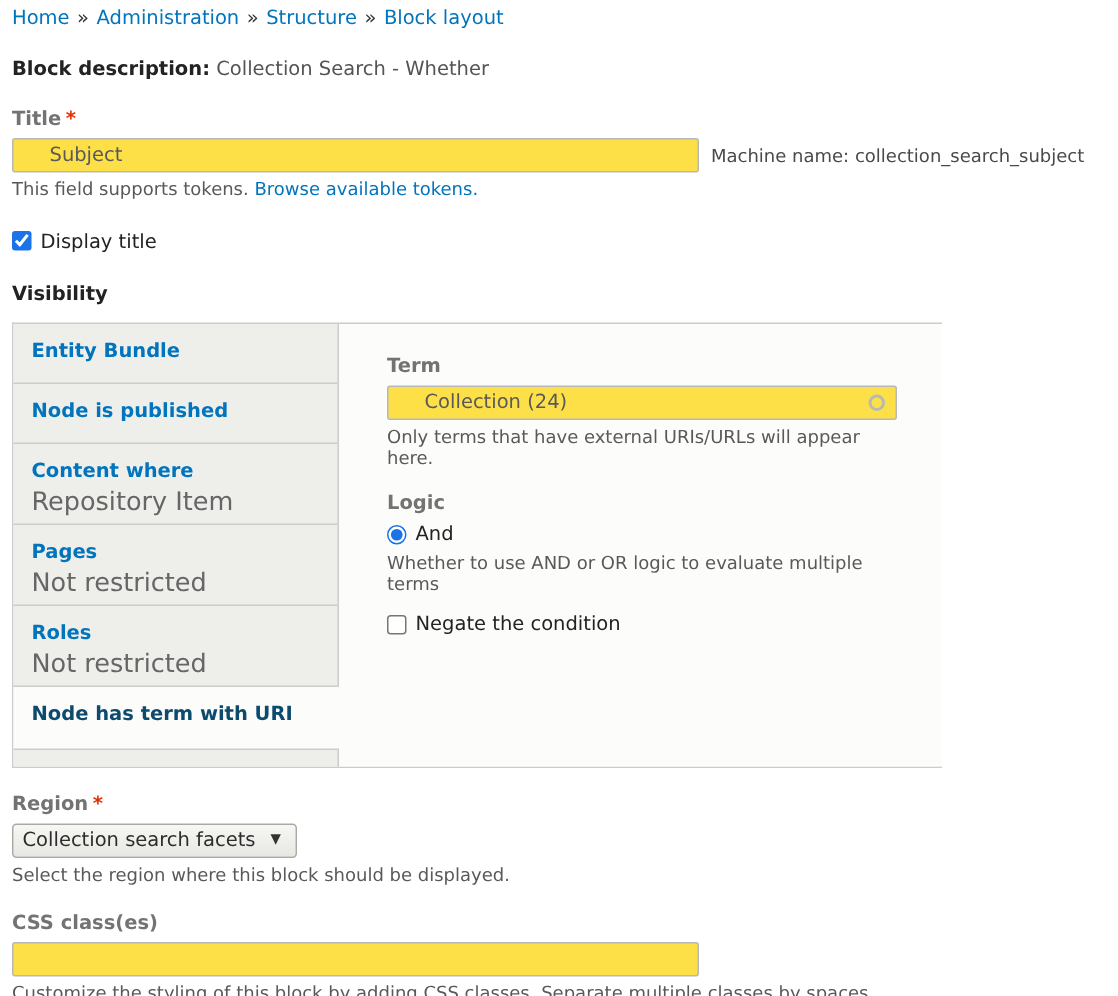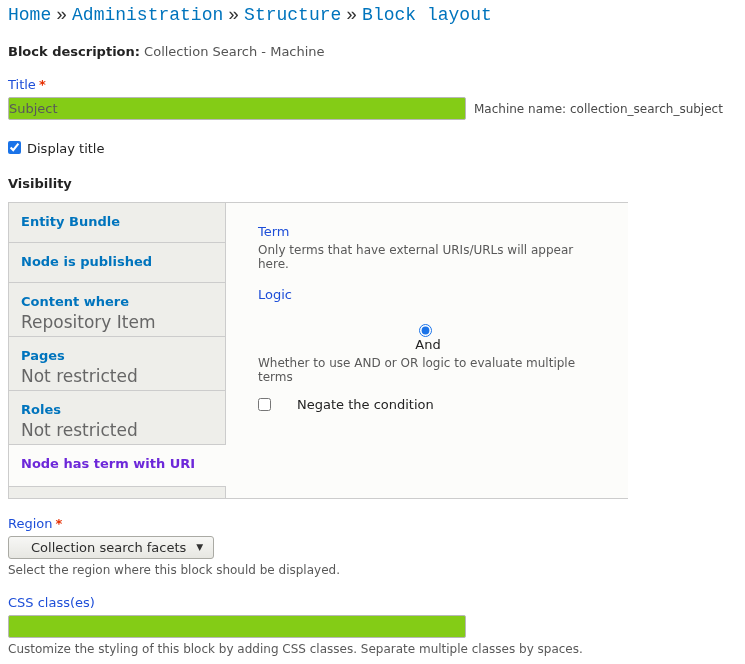--- a/index.html
+++ b/index.html
@@ -9,45 +9,45 @@
     font-size: 13px;
     color: #232323;
     width: 745px;
     height: 664px;
     overflow: hidden;
     padding: 4px 0 0 8px;
   }
   a { text-decoration: none; }
 
   
-  .breadcrumb { font-size: 18px; padding-top: 1px; font-family: Liberation Mono, monospace; }
+  .breadcrumb { font-size: 13px; padding-top: 1px; }
   .breadcrumb a { color: #0074bd; }
   .breadcrumb .sep { color: #333; margin: 0 5px; }
 
   
   .block-desc { margin-top: 19px; }
   .block-desc .lbl { font-weight: bold; color: #232323; }
   .block-desc .val { color: #545454; }
 
   
-  .form-label { font-weight: normal; color: #1d4ed8; display: inline-block; }
+  .form-label { font-weight: bold; color: #737373; display: inline-block; }
   .req { color: #e62e00; font-weight: bold; margin-left: 3px; }
   .descr { font-size: 12px; color: #595959; margin-top: 4px; }
   .descr a { color: #0074bd; }
 
   .title-row { margin-top: 18px; }
   .input-row { display: flex; align-items: center; margin-top: 5px; }
   input[type="text"] {
     font-family: "DejaVu Sans", "Liberation Sans", sans-serif;
     font-size: 13px;
     color: #595959;
     border: 1px solid #b8b8b8;
     border-radius: 2px;
-    background: #84cc16;
-    padding: 3px 0;
+    background: #fde047;
+    padding: 3px 24px;
     height: 23px;
     outline: none;
   }
   .title-input, .css-input { width: 458px; }
   .machine-name { font-size: 12px; color: #494949; margin-left: 8px; white-space: nowrap; }
 
   .checkbox-row { margin-top: 21px; display: flex; align-items: flex-start; }
   input[type="checkbox"], input[type="radio"] { accent-color: #1a73e8; width: 13px; height: 13px; margin-right: 6px; }
 
   .vis-heading { margin-top: 20px; font-weight: bold; font-size: 13px; }
@@ -76,79 +76,80 @@
   .vtab-title { font-weight: bold; color: #0074bd; font-size: 13px; }
   .vtab-summary { font-size: 17px; color: #666; margin-top: 3px; }
   .vtabs-menu li.tab-simple { height: 40px; }
   .vtabs-menu li.tab-summary { height: 54px; }
   .vtabs-menu li.selected {
     background: #fcfcfa;
     height: 42px;
     margin-right: -1px;
     width: 217px;
   }
-  .vtabs-menu li.selected .vtab-title { color: #6d28d9; }
+  .vtabs-menu li.selected .vtab-title { color: #0c4a6e; }
   .vtabs-menu li.tab-partial { height: 7px; padding: 0; border-bottom: none; }
 
   .vtabs-panel {
     flex: 1;
     background: #fcfcfa;
     min-height: 295px;
     padding: 21px 30px 20px 32px;
   }
   .term-input-wrap { position: relative; margin-top: 5px; }
   .term-input { width: 100%; padding-right: 26px; }
   .throbber {
     position: absolute;
     right: 8px; top: 6px;
     width: 11px; height: 11px;
     border: 2px solid #b9b9b4;
     border-radius: 50%;
   }
   .logic-group { margin-top: 16px; }
-  .radio-row { display: flex; align-items: center; margin-top: 22px; flex-direction: column; }
-  .negate-row { display: flex; align-items: center; margin-top: 13px; gap: 20px; }
+  .radio-row { display: flex; align-items: center; margin-top: 6px; }
+  .negate-row { display: flex; align-items: center; margin-top: 13px; }
 
   
   .region-row { margin-top: 17px; }
   .select-box {
     display: inline-flex;
     align-items: center;
     margin-top: 5px;
     border: 1px solid #aaaaa4;
     border-radius: 3px;
     background: linear-gradient(to bottom, #f7f7f5, #e7e7e2);
-    padding: 3px 10px 4px 22px;
+    padding: 3px 10px 4px 6px;
     height: 23px;
     cursor: pointer;
     color: #2d2d2d;
   }
   .select-box .chev { font-size: 9px; color: #333; margin-left: 10px; }
 
   .css-row { margin-top: 18px; }
   .css-input { display: block; margin-top: 5px; }
 </style>
 </head>
 <body>
 
 <nav class="breadcrumb">
   <a href="#">Home</a><span class="sep">»</span><a href="#">Administration</a><span class="sep">»</span><a href="#">Structure</a><span class="sep">»</span><a href="#">Block layout</a>
 </nav>
 
 <div class="block-desc">
   <span class="lbl">Block description:</span>
-  <span class="val">Collection Search - Machine</span>
+  <span class="val">Collection Search - Whether</span>
 </div>
 
 <div class="title-row">
   <label class="form-label">Title</label><span class="req">*</span>
   <div class="input-row">
     <input type="text" class="title-input" value="Subject" style="">
     <span class="machine-name"><span>Machine name:</span> <span>collection_search_subject</span></span>
   </div>
+  <div class="descr"><span>This field supports tokens.</span> <a href="#">Browse available tokens.</a></div>
 </div>
 
 <div class="checkbox-row">
   <input type="checkbox" checked="" style="">
   <span>Display title</span>
 </div>
 
 <div class="vis-heading">Visibility</div>
 
 <div class="vtabs">
@@ -172,20 +173,24 @@
       <div class="vtab-summary">Not restricted</div>
     </li>
     <li class="selected">
       <div class="vtab-title">Node has term with URI</div>
     </li>
     <li class="tab-partial"></li>
   </ul>
 
   <div class="vtabs-panel">
     <label class="form-label">Term</label>
+    <div class="term-input-wrap">
+      <input type="text" class="term-input" value="Collection (24)" style="">
+      <span class="throbber"></span>
+    </div>
     <div class="descr">Only terms that have external URIs/URLs will appear here.</div>
 
     <div class="logic-group">
       <label class="form-label">Logic</label>
       <div class="radio-row">
         <input type="radio" name="logic" checked="" style="">
         <span>And</span>
       </div>
       <div class="descr">Whether to use AND or OR logic to evaluate multiple terms</div>
     </div>

